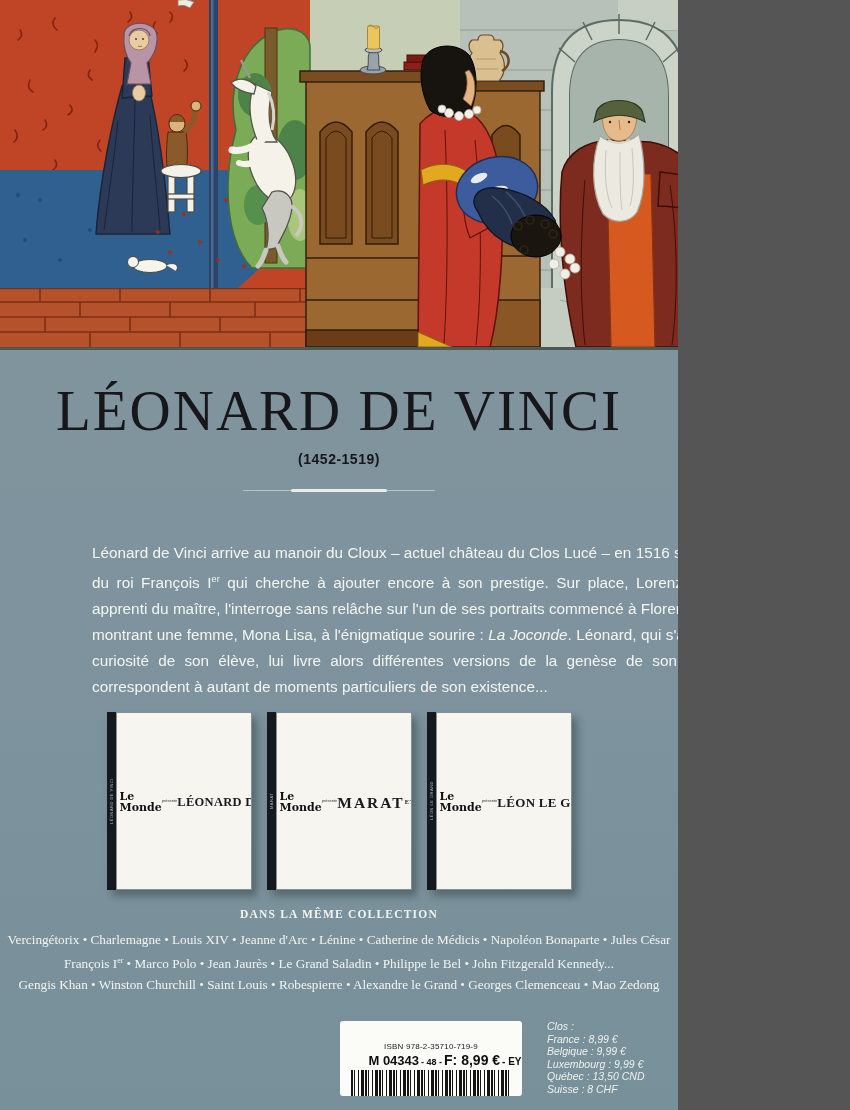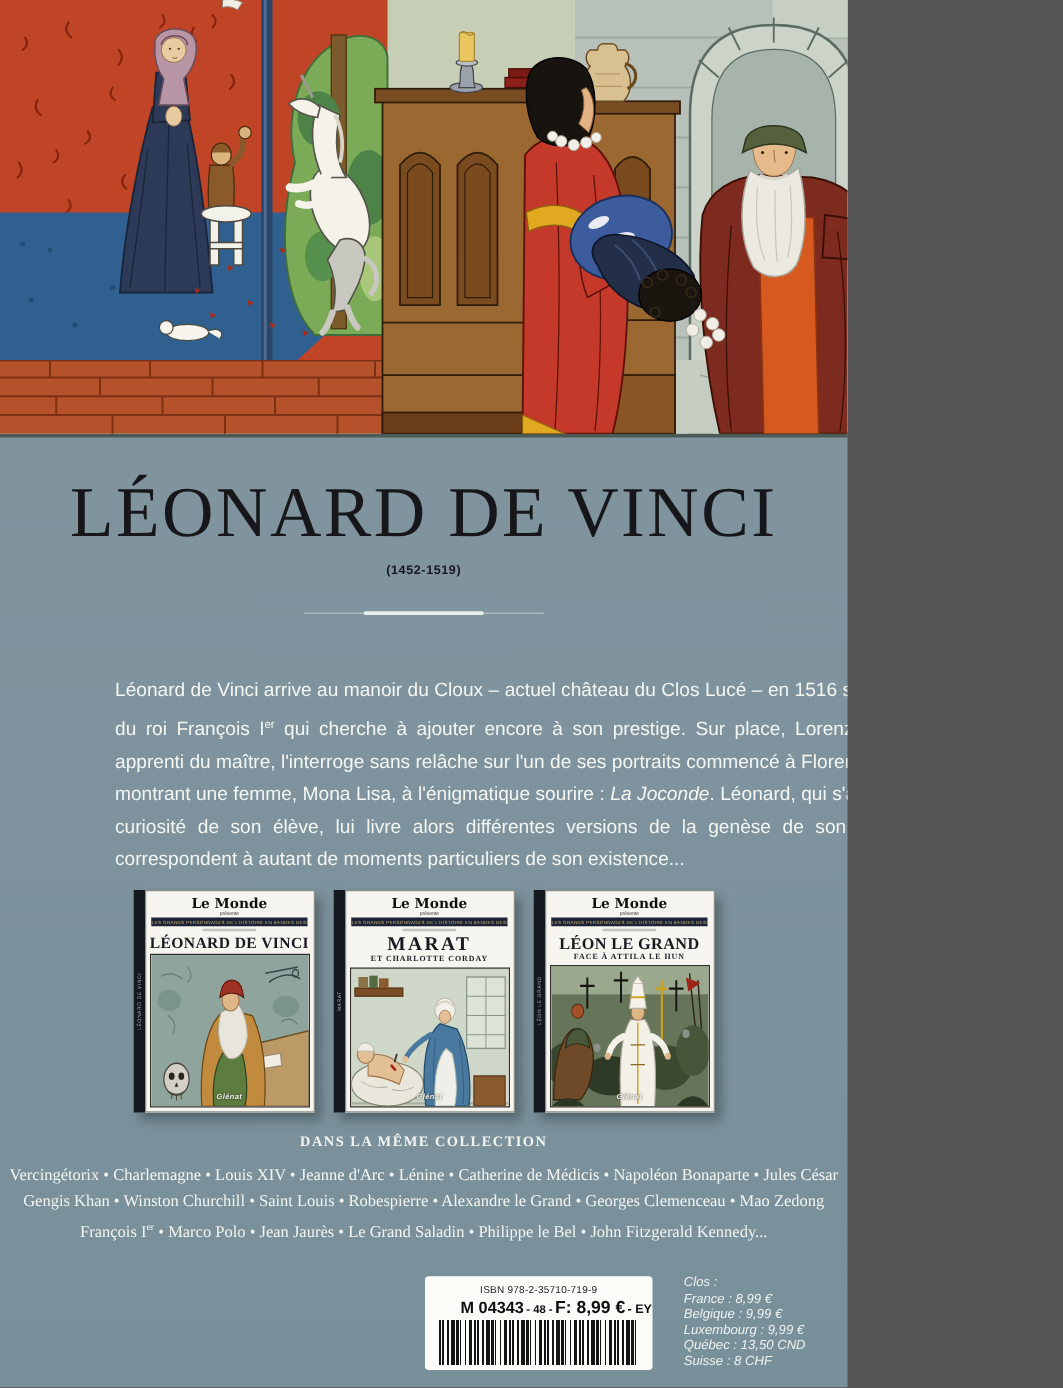--- a/index.html
+++ b/index.html
@@ -9,34 +9,34 @@
   
   .artwork{position:absolute;top:0;left:0;width:850px;height:347px;border-bottom:3px solid #4c5a55;}
   .artwork svg{display:block;}
   .edge-white{position:absolute;right:0;top:0;width:7px;height:156px;background:#f2f2ec;}
   .edge-dark{position:absolute;right:0;top:156px;width:7px;height:191px;background:#3a433d;}
   
   .main-title{position:absolute;top:382px;left:0;width:100%;text-align:center;
     font-family:"Liberation Serif",serif;font-size:57px;line-height:1;letter-spacing:2px;
     color:#17171b;font-weight:500;}
   .dates{position:absolute;top:451px;left:0;width:100%;text-align:center;
-    font-size:10px;font-weight:bold;letter-spacing:.5px;color:#17171b;}
+    font-size:14px;font-weight:bold;letter-spacing:.5px;color:#17171b;}
   .divider{position:absolute;top:488px;left:50%;transform:translateX(-50%);width:192px;height:5px;}
   .divider .thin{position:absolute;top:2px;left:0;width:100%;height:1px;background:rgba(228,234,231,.55);}
   .divider .thick{position:absolute;top:1px;left:48px;width:96px;height:3px;background:#e9ede9;border-radius:2px;}
   
   .synopsis{position:absolute;top:540px;left:92px;width:668px;color:#f4f6f2;
     font-size:15.3px;line-height:26px;text-align:justify;}
   .synopsis sup{font-size:.6em;}
   
   .covers-row{position:absolute;top:712px;left:0;width:100%;display:flex;justify-content:center;gap:15px;}
   .mini-cover{width:145px;height:178px;display:flex;box-shadow:5px 6px 8px rgba(15,25,30,.35);}
   .spine{width:9px;background:#14181f;color:#aab0b8;font-size:4px;letter-spacing:.5px;
     writing-mode:vertical-rl;transform:rotate(180deg);text-align:center;overflow:hidden;line-height:9px;}
-  .face{flex:1;background:#f6f5f0;border:1px solid #8a8f8a;display:flex;flex-direction:column;
+  .face{flex:1;background:#f6f5f0;border:1px solid #8a8f8a;display:flex;
     align-items:center;padding:3px 3px 3px;box-sizing:border-box;overflow:hidden;}
   .masthead{font-family:"DejaVu Serif",serif;font-weight:bold;font-size:11px;color:#101010;line-height:1;margin-top:1px;}
   .presents{font-size:4px;color:#333;line-height:1;margin:1px 0;}
   .banner{width:97%;background:#1c2335;color:#c9b273;font-size:3.6px;letter-spacing:.3px;
     text-align:center;padding:1.5px 0;white-space:nowrap;overflow:hidden;line-height:1.2;}
   .authors{width:34%;height:2px;background:#9a9a96;opacity:.55;margin-top:2px;border-radius:1px;}
   .cover-title{font-family:"Liberation Serif",serif;font-weight:bold;color:#191920;
     letter-spacing:.3px;margin-top:2.5px;line-height:1;white-space:nowrap;}
   .t-1{font-size:12.5px;}
   .t-2{font-size:15.5px;letter-spacing:2px;}
@@ -49,21 +49,21 @@
   .glenat{position:absolute;bottom:4px;left:50%;transform:translateX(-50%);
     color:#f0f0ea;font-size:6px;font-weight:bold;font-style:italic;letter-spacing:.3px;
     text-shadow:0 0 2px rgba(0,0,0,.7);}
   
   .collection{position:absolute;top:908px;left:0;width:100%;text-align:center;color:#f2f4f1;font-family:Liberation Serif, serif;}
   .collection-heading{font-size:11.5px;font-weight:bold;letter-spacing:1.2px;margin-bottom:9px;}
   .collection-line{font-size:13.2px;line-height:21px;}
   .collection-line sup{font-size:.6em;}
   
   .barcode-box{position:absolute;left:340px;top:1021px;width:182px;height:75px;background:#fbfbf8;
-    border-radius:3px;display:flex;flex-direction:column;align-items:center;padding-top:7px;box-sizing:border-box;}
+    border-radius:3px;display:flex;flex-direction:column;align-items:center;padding-top:22px;box-sizing:border-box;}
   .isbn{font-size:8px;color:#1a1a1a;letter-spacing:.2px;line-height:1;}
   .code-line{margin-top:2px;color:#0e0e0e;display:flex;align-items:baseline;gap:2px;line-height:1;margin-left:28px;}
   .code-main{font-size:13px;font-weight:bold;}
   .code-issue{font-size:9px;font-weight:bold;}
   .code-price{font-size:14px;font-weight:bold;}
   .code-suffix{font-size:10px;font-weight:bold;text-align:center;}
   .bars{margin-top:3px;width:160px;height:36px;
     background:repeating-linear-gradient(90deg,#141414 0 2px,transparent 2px 3px,#141414 3px 4px,
       transparent 4px 7px,#141414 7px 8px,transparent 8px 10px,#141414 10px 13px,transparent 13px 14px);}
   .prices{position:absolute;left:547px;top:1020px;font-style:italic;color:#eef1ee;
@@ -450,22 +450,22 @@
           <span class="glenat">Glénat</span>
         </div>
       </div>
     </div>
 
   </div>
 
   <div class="collection">
     <div class="collection-heading">DANS LA MÊME COLLECTION</div>
     <div class="collection-line"><span>Vercingétorix • Charlemagne • Louis XIV • Jeanne d'Arc • Lénine • Catherine de Médicis • Napoléon Bonaparte • Jules César</span></div>
+    <div class="collection-line"><span>François I</span><sup>er</sup><span> • Marco Polo • Jean Jaurès • Le Grand Saladin • Philippe le Bel • John Fitzgerald Kennedy...</span></div>
     <div class="collection-line"><span>Gengis Khan • Winston Churchill • Saint Louis • Robespierre • Alexandre le Grand • Georges Clemenceau • Mao Zedong</span></div>
-    <div class="collection-line"><span>François I</span><sup>er</sup><span> • Marco Polo • Jean Jaurès • Le Grand Saladin • Philippe le Bel • John Fitzgerald Kennedy...</span></div>
   </div>
 
   <div class="barcode-box">
     <div class="isbn">ISBN 978-2-35710-719-9</div>
     <div class="code-line">
       <span class="code-main">M 04343</span>
       <span class="code-issue">- 48 -</span>
       <span class="code-price">F: 8,99 €</span>
       <span class="code-suffix">- EY</span>
     </div>

